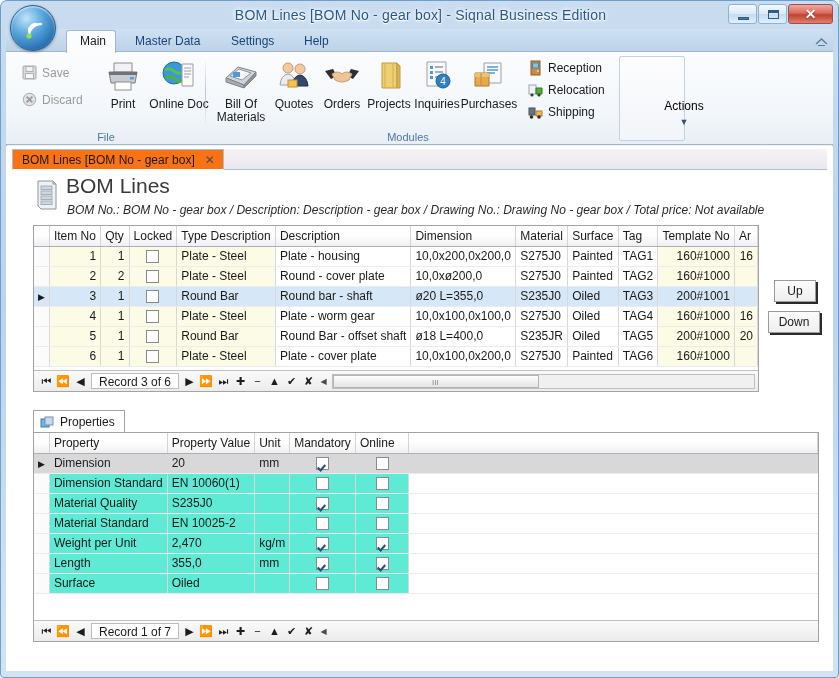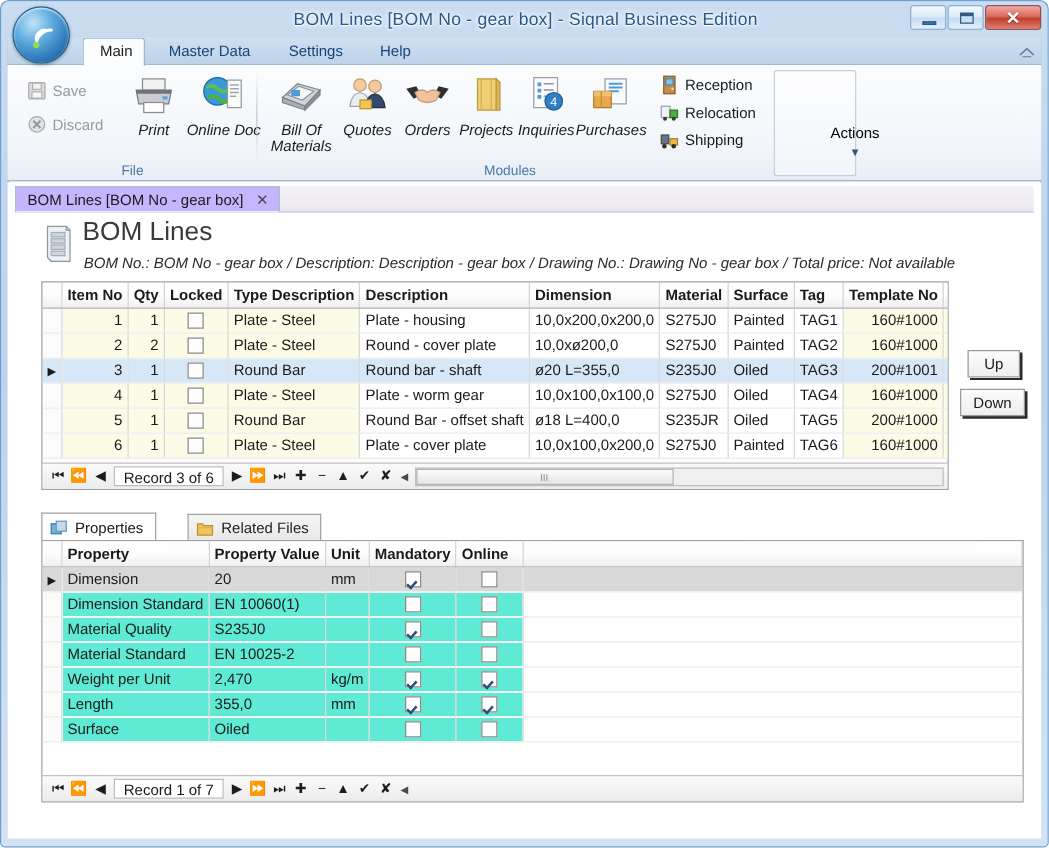--- a/index.html
+++ b/index.html
@@ -114,21 +114,21 @@
   }
   .rgroup .gsep {
     position: absolute; right: 0; top: 6px; bottom: 18px; width: 1px;
     background: linear-gradient(to bottom, rgba(160,180,200,0), #b6c6d6, rgba(160,180,200,0));
   }
   .rbtn-big {
     position: absolute; width: 62px; text-align: center; top: 4px;
     font-size: 12px; color: #1b1b1b; cursor: default;
   }
   .rbtn-big .ic { display: block; height: 38px; margin: 2px auto 2px; }
-  .rbtn-big .lbl { display: block; line-height: 13px; font-style: italic; }
+  .rbtn-big .lbl { display: block; line-height: 13px; }
   .rbtn-small {
     position: absolute; height: 22px; line-height: 22px; font-size: 12px;
     color: #1b1b1b; padding-left: 22px; cursor: default;
   }
   .rbtn-small.disabled { color: #9a9a9a; }
   .rbtn-small .ic { position: absolute; left: 2px; top: 3px; }
   #actions-btn {
     position: absolute; left: 613px; top: 4px; width: 66px; height: 85px;
     border: 1px solid #c3d2e0; border-radius: 2px;
     background: linear-gradient(to bottom, #fdfdfe, #f2f5f9);
@@ -145,21 +145,21 @@
   }
 
   
   #doctabs {
     position: absolute; left: 6px; top: 3px; right: 6px; height: 21px;
     border-bottom: 1px solid #a8bed2;
   }
   #doctab-1 {
     position: absolute; left: 0; top: 0; height: 21px; line-height: 20px;
     padding: 0 8px 0 9px;
-    background: #c4b5fd;
+    background: #f97316;
     border: 1px solid #a8bed2; border-bottom: 1px solid #ffffff;
     font-size: 12px; color: #1a1a1a; cursor: default;
   }
   #doctab-1 .x { margin-left: 10px; color: #4a4a4a; font-size: 12px; }
   #doctab-rest {
     position: absolute; left: 184px; top: 0; right: 0; height: 20px;
     background: linear-gradient(to bottom, #f4f2f6, #ebe7ef);
   }
 
   
@@ -178,21 +178,21 @@
   #grid-main {
     position: absolute; left: 27px; top: 79px; width: 726px; height: 167px;
     border: 1px solid #a3a3a3; background: #ffffff; overflow: hidden;
   }
   table.dg { border-collapse: collapse; table-layout: fixed; font-size: 12px; }
   table.dg th {
     height: 20px; padding: 0 4px;
     background: linear-gradient(to bottom, #ffffff 0%, #fdfdfe 50%, #f0f0f4 100%);
     border-right: 1px solid #d4d4d4;
     border-bottom: 1px solid #b0b0b0;
-    font-weight: bold; text-align: left; color: #1a1a1a;
+    font-weight: normal; text-align: left; color: #1a1a1a;
     white-space: nowrap; overflow: hidden;
   }
   table.dg td {
     height: 20px; padding: 0 4px;
     border-right: 1px solid #d8d8d8;
     border-bottom: 1px solid #ececec;
     white-space: nowrap; overflow: hidden; color: #1a1a1a;
   }
   td.ind { border-right: 1px solid #d4d4d4; background: #fbfbfb; text-align: center; }
   th.ind { background: linear-gradient(to bottom,#ffffff,#f0f0f4); }
@@ -652,29 +652,20 @@
       <div id="ptabs">
         <div class="ptab" style="left:0px;">
           <span class="ic">
             <svg width="14" height="14" viewBox="0 0 14 14">
                 <rect x="1" y="3" width="8" height="8" fill="#6fb5e0" stroke="#3a7ca8"></rect>
                 <rect x="5" y="1" width="8" height="8" fill="#c7d9e8" stroke="#6f94b4"></rect>
               </svg>
           </span>
           <span>Properties</span>
         </div>
-        <div class="ptab inactive" style="left:117px;">
-          <span class="ic">
-            <svg width="14" height="14" viewBox="0 0 14 14">
-                <path d="M1 3 L5 3 L6 4.5 L13 4.5 L13 12 L1 12 Z" fill="#f2c45a" stroke="#bb8f2c"></path>
-                <path d="M1 6 L13 6" stroke="#e0b14a"></path>
-              </svg>
-          </span>
-          <span>Related Files</span>
-        </div>
       </div>
 
       <div id="grid-props">
         <table class="dg" id="tbl-props">
           <thead>
               <tr>
                 <th class="ind" style="width: 14px;"></th>
                 <th style="width: 102px;">Property</th>
                 <th style="width: 78px;">Property Value</th>
                 <th style="width: 30px;">Unit</th>

